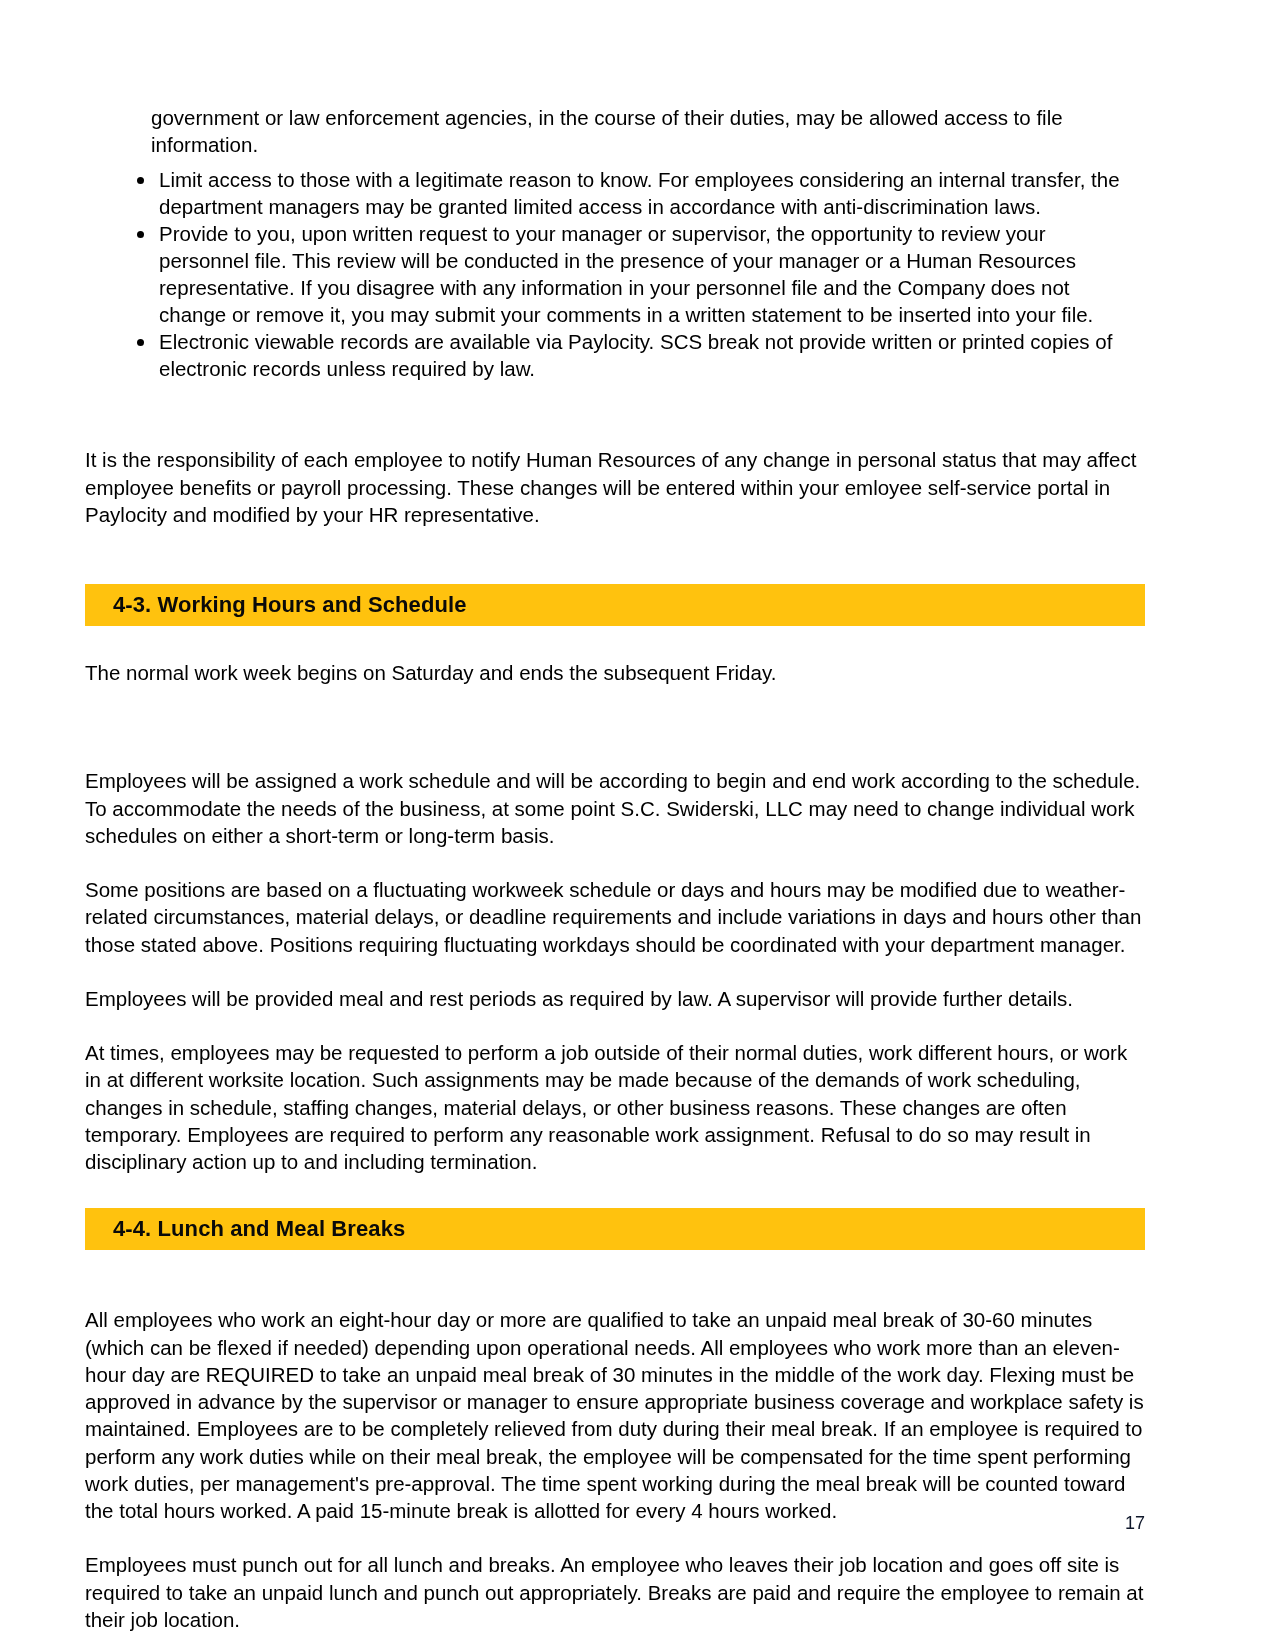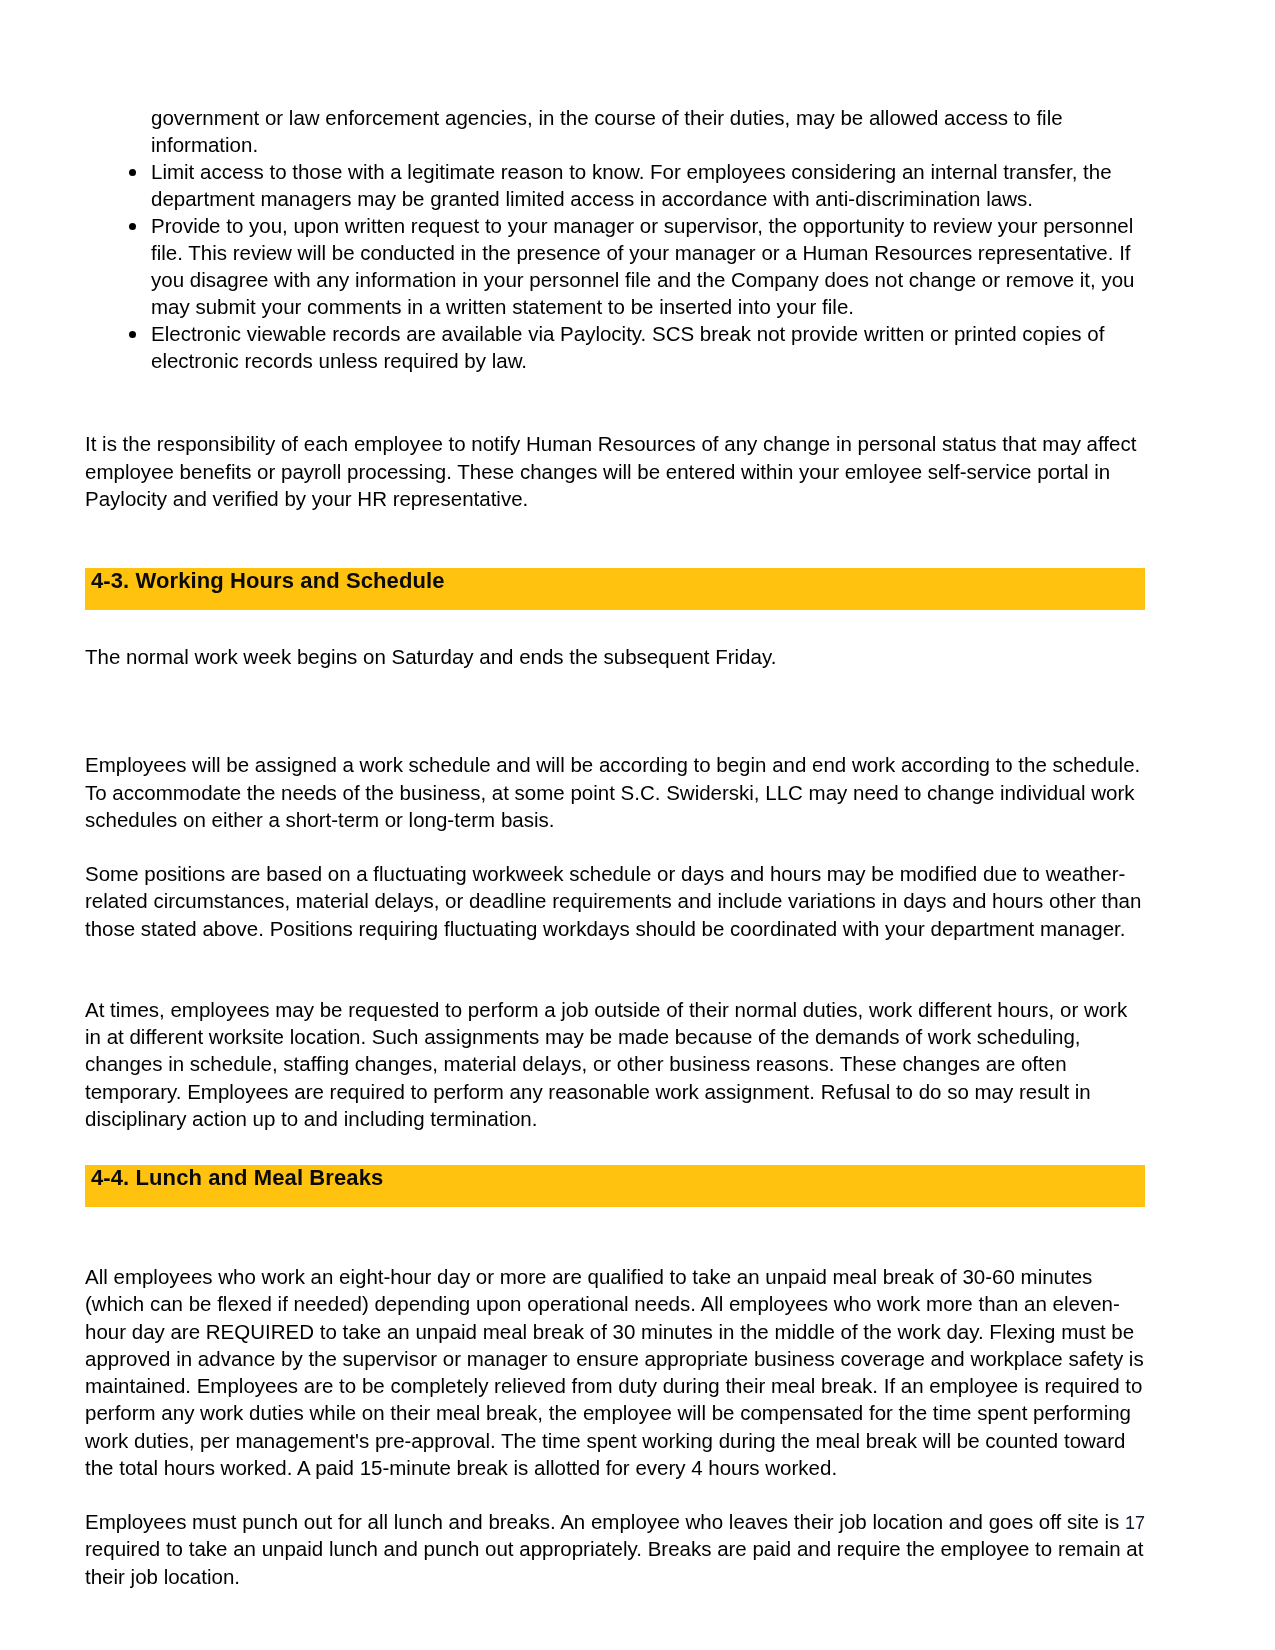--- a/index.html
+++ b/index.html
@@ -27,21 +27,21 @@
   
   .lead-para {
     font-size: 20.5px;
     line-height: 1.32;
     margin: 16px 0 0 0;
     padding-left: 66px;
     text-align: left;
   }
   ul.bullets {
     list-style: none;
-    margin: 0;
+    margin: 8px;
     padding: 0;
   }
   ul.bullets li {
     position: relative;
     font-size: 20.5px;
     line-height: 1.32;
     padding-left: 66px;
     margin: 0;
   }
   ul.bullets li .dot {
@@ -62,21 +62,22 @@
   }
   .gap-xl { height: 56px; }
   .gap-lg { height: 33px; }
   .gap-md { height: 27px; }
 
   
   .section-head {
     background: #FFC20E;
     height: 42px;
     display: flex;
-    padding-left: 6px;
+    align-items: center;
+    padding-left: 28px;
     box-sizing: border-box;
   }
   .section-head .htext {
     font-size: 22px;
     font-weight: bold;
     color: #0a0a0a;
     letter-spacing: 0.1px;
   }
 
   
@@ -108,38 +109,39 @@
         </li>
         <li>
           <span class="dot"></span>
           <span>Electronic viewable records are available via Paylocity. SCS break not provide written or printed copies of electronic records unless required by law.</span>
         </li>
       </ul>
     </div>
 
     <div class="gap-xl"></div>
 
-    <p class="body">It is the responsibility of each employee to notify Human Resources of any change in personal status that may affect employee benefits or payroll processing. These changes will be entered within your emloyee self-service portal in Paylocity and verified by your HR representative.</p>
+    <p class="body">It is the responsibility of each employee to notify Human Resources of any change in personal status that may affect employee benefits or payroll processing. These changes will be entered within your emloyee self-service portal in Paylocity and modified by your HR representative.</p>
 
     <div class="gap-xl"></div>
 
     <div class="section-head">
       <span class="htext">4-3. Working Hours and Schedule</span>
     </div>
 
     <div class="gap-lg"></div>
 
     <p class="body">The normal work week begins on Saturday and ends the subsequent Friday.</p>
     <div class="gap-md"></div>
     <div class="gap-md"></div>
     <div class="gap-md"></div>
     <p class="body">Employees will be assigned a work schedule and will be according to begin and end work according to the schedule. To accommodate the needs of the business, at some point S.C. Swiderski, LLC may need to change individual work schedules on either a short-term or long-term basis.</p>
     <div class="gap-md"></div>
     <p class="body">Some positions are based on a fluctuating workweek schedule or days and hours may be modified due to weather-related circumstances, material delays, or deadline requirements and include variations in days and hours other than those stated above. Positions requiring fluctuating workdays should be coordinated with your department manager.</p>
     <div class="gap-md"></div>
+    <p class="body">Employees will be provided meal and rest periods as required by law. A supervisor will provide further details.</p>
     <div class="gap-md"></div>
     <p class="body">At times, employees may be requested to perform a job outside of their normal duties, work different hours, or work in at different worksite location. Such assignments may be made because of the demands of work scheduling, changes in schedule, staffing changes, material delays, or other business reasons. These changes are often temporary. Employees are required to perform any reasonable work assignment. Refusal to do so may result in disciplinary action up to and including termination.</p>
 
     <div class="gap-lg"></div>
 
     <div class="section-head">
       <span class="htext">4-4. Lunch and Meal Breaks</span>
     </div>
 
     <div class="gap-xl"></div>

